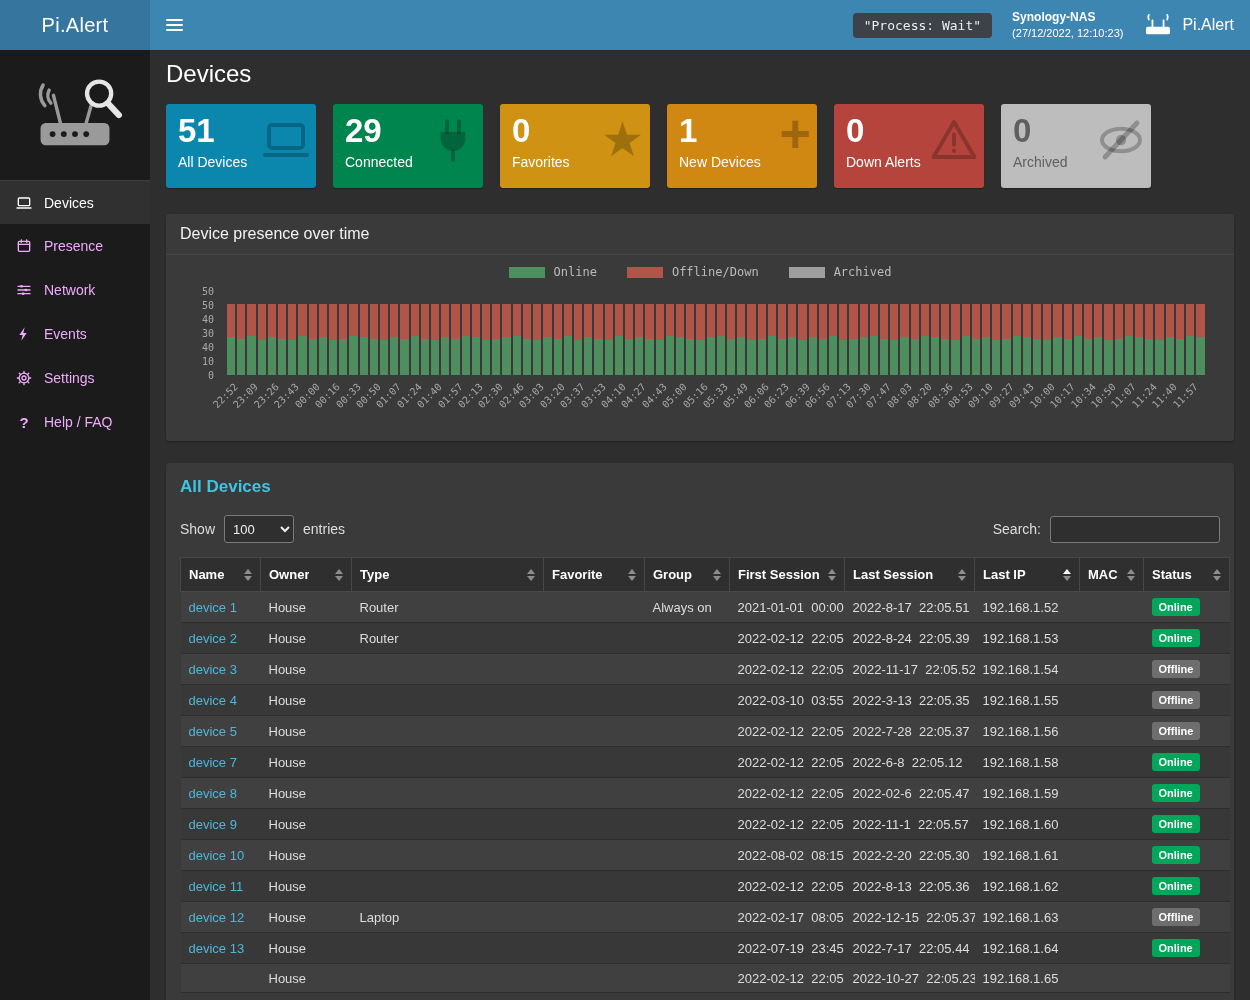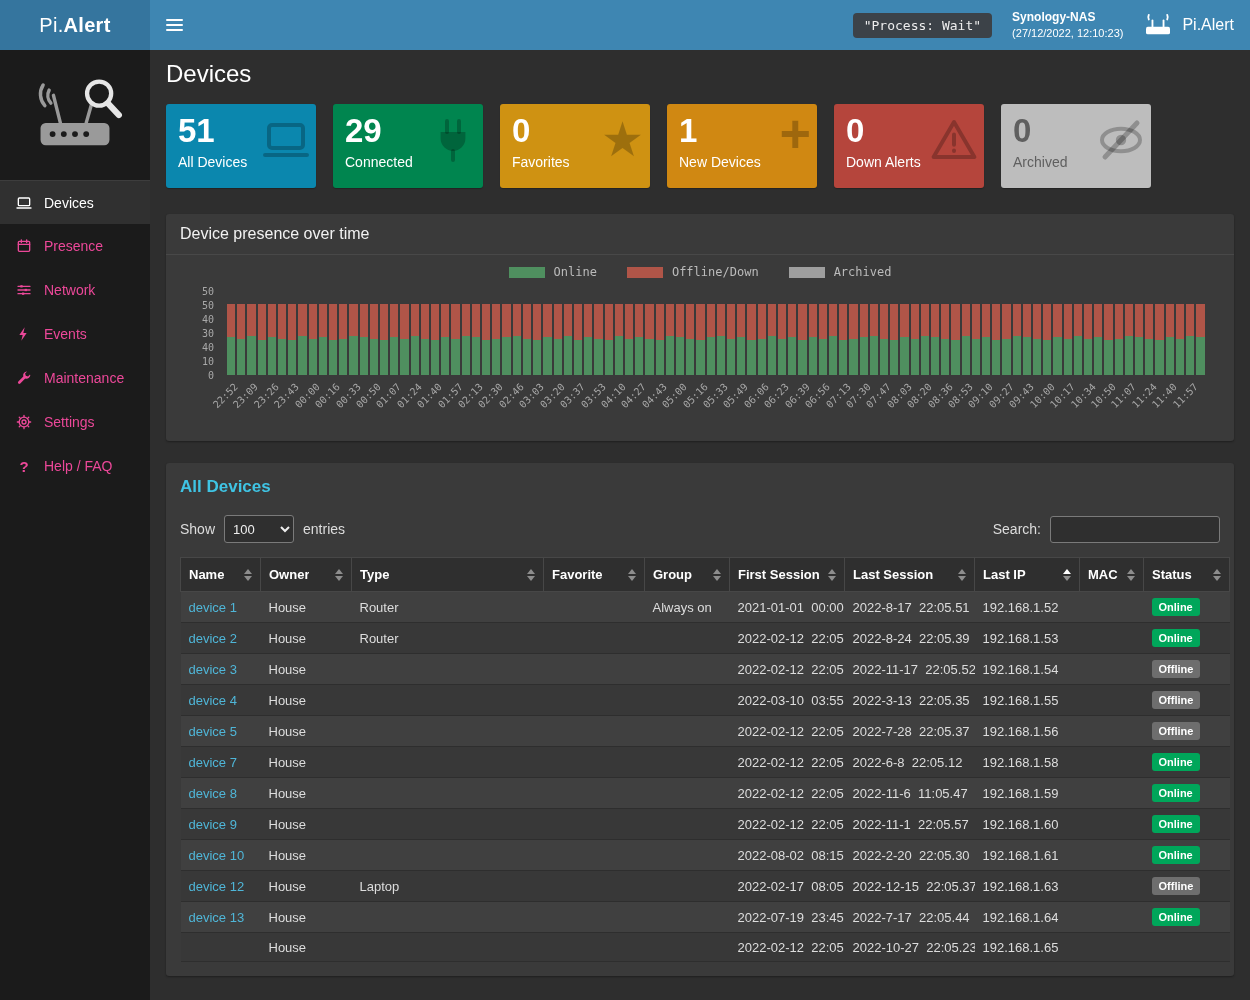--- a/index.html
+++ b/index.html
@@ -7,35 +7,35 @@
     --panel:#3a3a3a; --link:#4fb6d8; --panel-title:#3fc4e4; --online:#00a65a; --offline:#6e6e6e;
   }
   *{margin:0;padding:0;box-sizing:border-box}
   html,body{width:1250px;height:1000px}
   body{background:var(--page-bg);font-family:"Liberation Sans",sans-serif;color:#e8e8e8;overflow:hidden;position:relative}
   svg{display:block}
 
   
   .header{position:absolute;top:0;left:0;right:0;height:50px;background:var(--header);display:flex;align-items:center;z-index:10}
   .brand{width:150px;height:50px;background:var(--header-dark);color:#fff;font-size:20px;display:flex;align-items:center;justify-content:center;letter-spacing:.3px}
-  .brand b{font-weight:bold}
+  .brand b{font-weight:normal}
   .hamburger{width:48px;height:50px;display:flex;flex-direction:column;justify-content:center;align-items:center;gap:3px;cursor:pointer}
   .hamburger i{display:block;width:17px;height:2px;background:#fff;border-radius:1px}
   .header-right{margin-left:auto;display:flex;align-items:center;gap:20px;padding-right:16px}
   .process-badge{font-family:"DejaVu Sans Mono",monospace;background:#3c4248;color:#eee;font-size:13px;padding:5px 11px;border-radius:4px}
   .nas-info{font-size:11px;line-height:1.35;color:#fff}
   .nas-info .nas-name{font-weight:bold;font-size:12px}
   .top-brand{display:flex;align-items:center;gap:9px;color:#fff;font-size:16px}
   .top-brand .router-ico{color:#fff}
 
   
   .sidebar{position:absolute;top:50px;left:0;bottom:0;width:150px;background:var(--sidebar)}
   .side-logo{padding:16px 0 14px;display:flex;justify-content:center}
   .menu{display:flex;flex-direction:column}
-  .menu-item{display:flex;align-items:center;gap:11px;height:44px;padding:0 15px;color:#ec4899;font-size:14px;cursor:pointer}
+  .menu-item{display:flex;align-items:center;gap:11px;height:44px;padding:0 15px;color:#f0abfc;font-size:14px;cursor:pointer}
   .menu-item.active{background:#303030;color:#fff;border-top:1px solid #3d3d3d}
   .menu-icon{width:18px;height:18px;display:flex;align-items:center;justify-content:center;font-size:15px}
   .menu-icon svg{width:16px;height:16px}
 
   
   .main{position:absolute;left:150px;top:50px;right:0;bottom:0;padding:6px 16px 0;overflow:hidden}
   .page-title{font-size:24px;font-weight:normal;color:#fff;margin:4px 0 16px}
 
   
   .cards{display:flex;gap:17px;margin-bottom:26px}
@@ -169,28 +169,20 @@
         </span>
         <span>Network</span>
       </div>
       <div class="menu-item">
         <span class="menu-icon">
           <svg viewBox="0 0 24 24" fill="none" stroke="currentColor" stroke-width="2" stroke-linecap="round" stroke-linejoin="round">
             <path d="M13 2L5 13.5h5L8 22l8-11.5h-5L13 2z" fill="currentColor" stroke="none"></path>
           </svg>
         </span>
         <span>Events</span>
-      </div>
-      <div class="menu-item">
-        <span class="menu-icon">
-          <svg viewBox="0 0 24 24" fill="none" stroke="currentColor" stroke-width="2" stroke-linecap="round" stroke-linejoin="round">
-            <path d="M21.5 7.2a5.8 5.8 0 0 1-7.7 5.5l-7.4 7.5a2 2 0 0 1-2.9-2.9l7.5-7.4A5.8 5.8 0 0 1 16.6 2.2l-3 3 1.1 3.3 3.3 1.1 3-3c.3.8.5 1.6.5 2.6z" fill="currentColor" stroke="none"></path>
-          </svg>
-        </span>
-        <span>Maintenance</span>
       </div>
       <div class="menu-item">
         <span class="menu-icon">
           <svg viewBox="0 0 24 24" fill="none" stroke="currentColor" stroke-width="2" stroke-linecap="round" stroke-linejoin="round">
             <circle cx="12" cy="12" r="3"></circle>
             <circle cx="12" cy="12" r="7.2"></circle>
             <path d="M12 4.8V2M12 22v-2.8M19.2 12H22M2 12h2.8M17.1 6.9l2-2M4.9 19.1l2-2M17.1 17.1l2 2M4.9 4.9l2 2"></path>
           </svg>
         </span>
         <span>Settings</span>
@@ -1015,21 +1007,21 @@
               <td></td>
               <td><span class="pill online">Online</span></td>
             </tr>
             <tr>
               <td><a>device 8</a></td>
               <td>House</td>
               <td></td>
               <td></td>
               <td></td>
               <td>2022-02-12  22:05</td>
-              <td>2022-11-6  11:05.47</td>
+              <td>2022-02-6  22:05.47</td>
               <td>192.168.1.59</td>
               <td></td>
               <td><span class="pill online">Online</span></td>
             </tr>
             <tr>
               <td><a>device 9</a></td>
               <td>House</td>
               <td></td>
               <td></td>
               <td></td>
@@ -1041,20 +1033,32 @@
             </tr>
             <tr>
               <td><a>device 10</a></td>
               <td>House</td>
               <td></td>
               <td></td>
               <td></td>
               <td>2022-08-02  08:15</td>
               <td>2022-2-20  22:05.30</td>
               <td>192.168.1.61</td>
+              <td></td>
+              <td><span class="pill online">Online</span></td>
+            </tr>
+            <tr>
+              <td><a>device 11</a></td>
+              <td>House</td>
+              <td></td>
+              <td></td>
+              <td></td>
+              <td>2022-02-12  22:05</td>
+              <td>2022-8-13  22:05.36</td>
+              <td>192.168.1.62</td>
               <td></td>
               <td><span class="pill online">Online</span></td>
             </tr>
             <tr>
               <td><a>device 12</a></td>
               <td>House</td>
               <td>Laptop</td>
               <td></td>
               <td></td>
               <td>2022-02-17  08:05</td>

